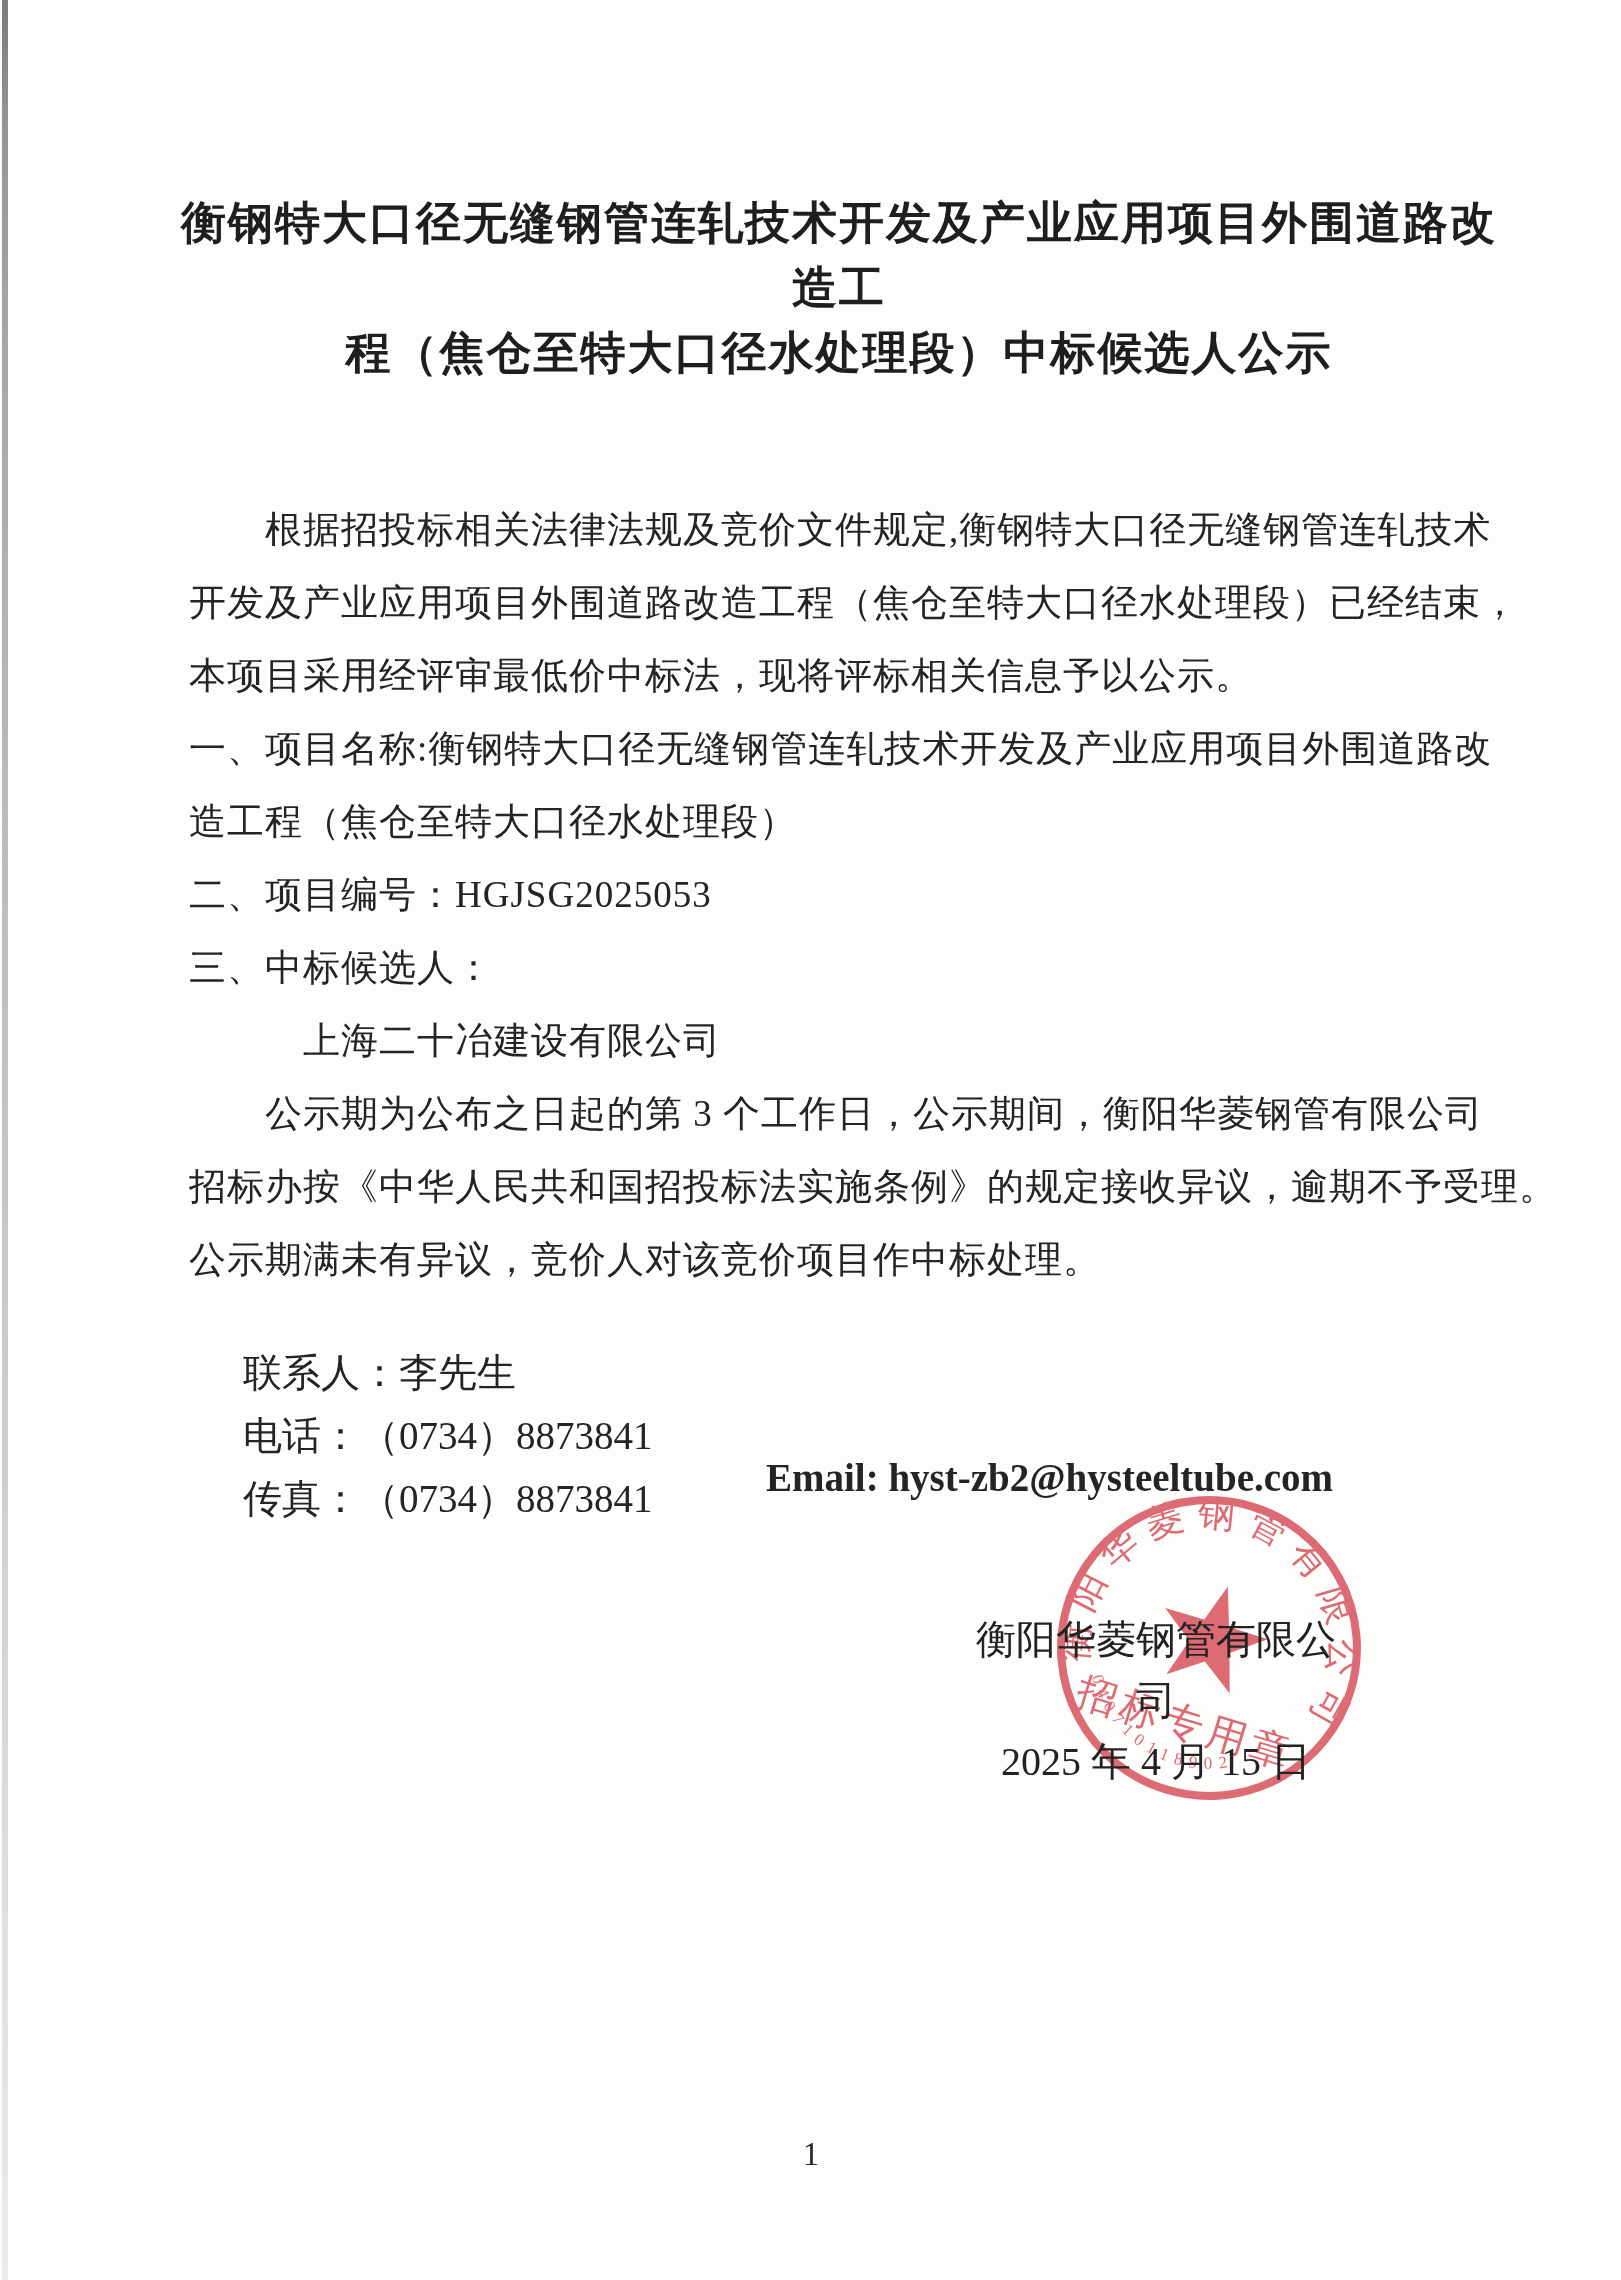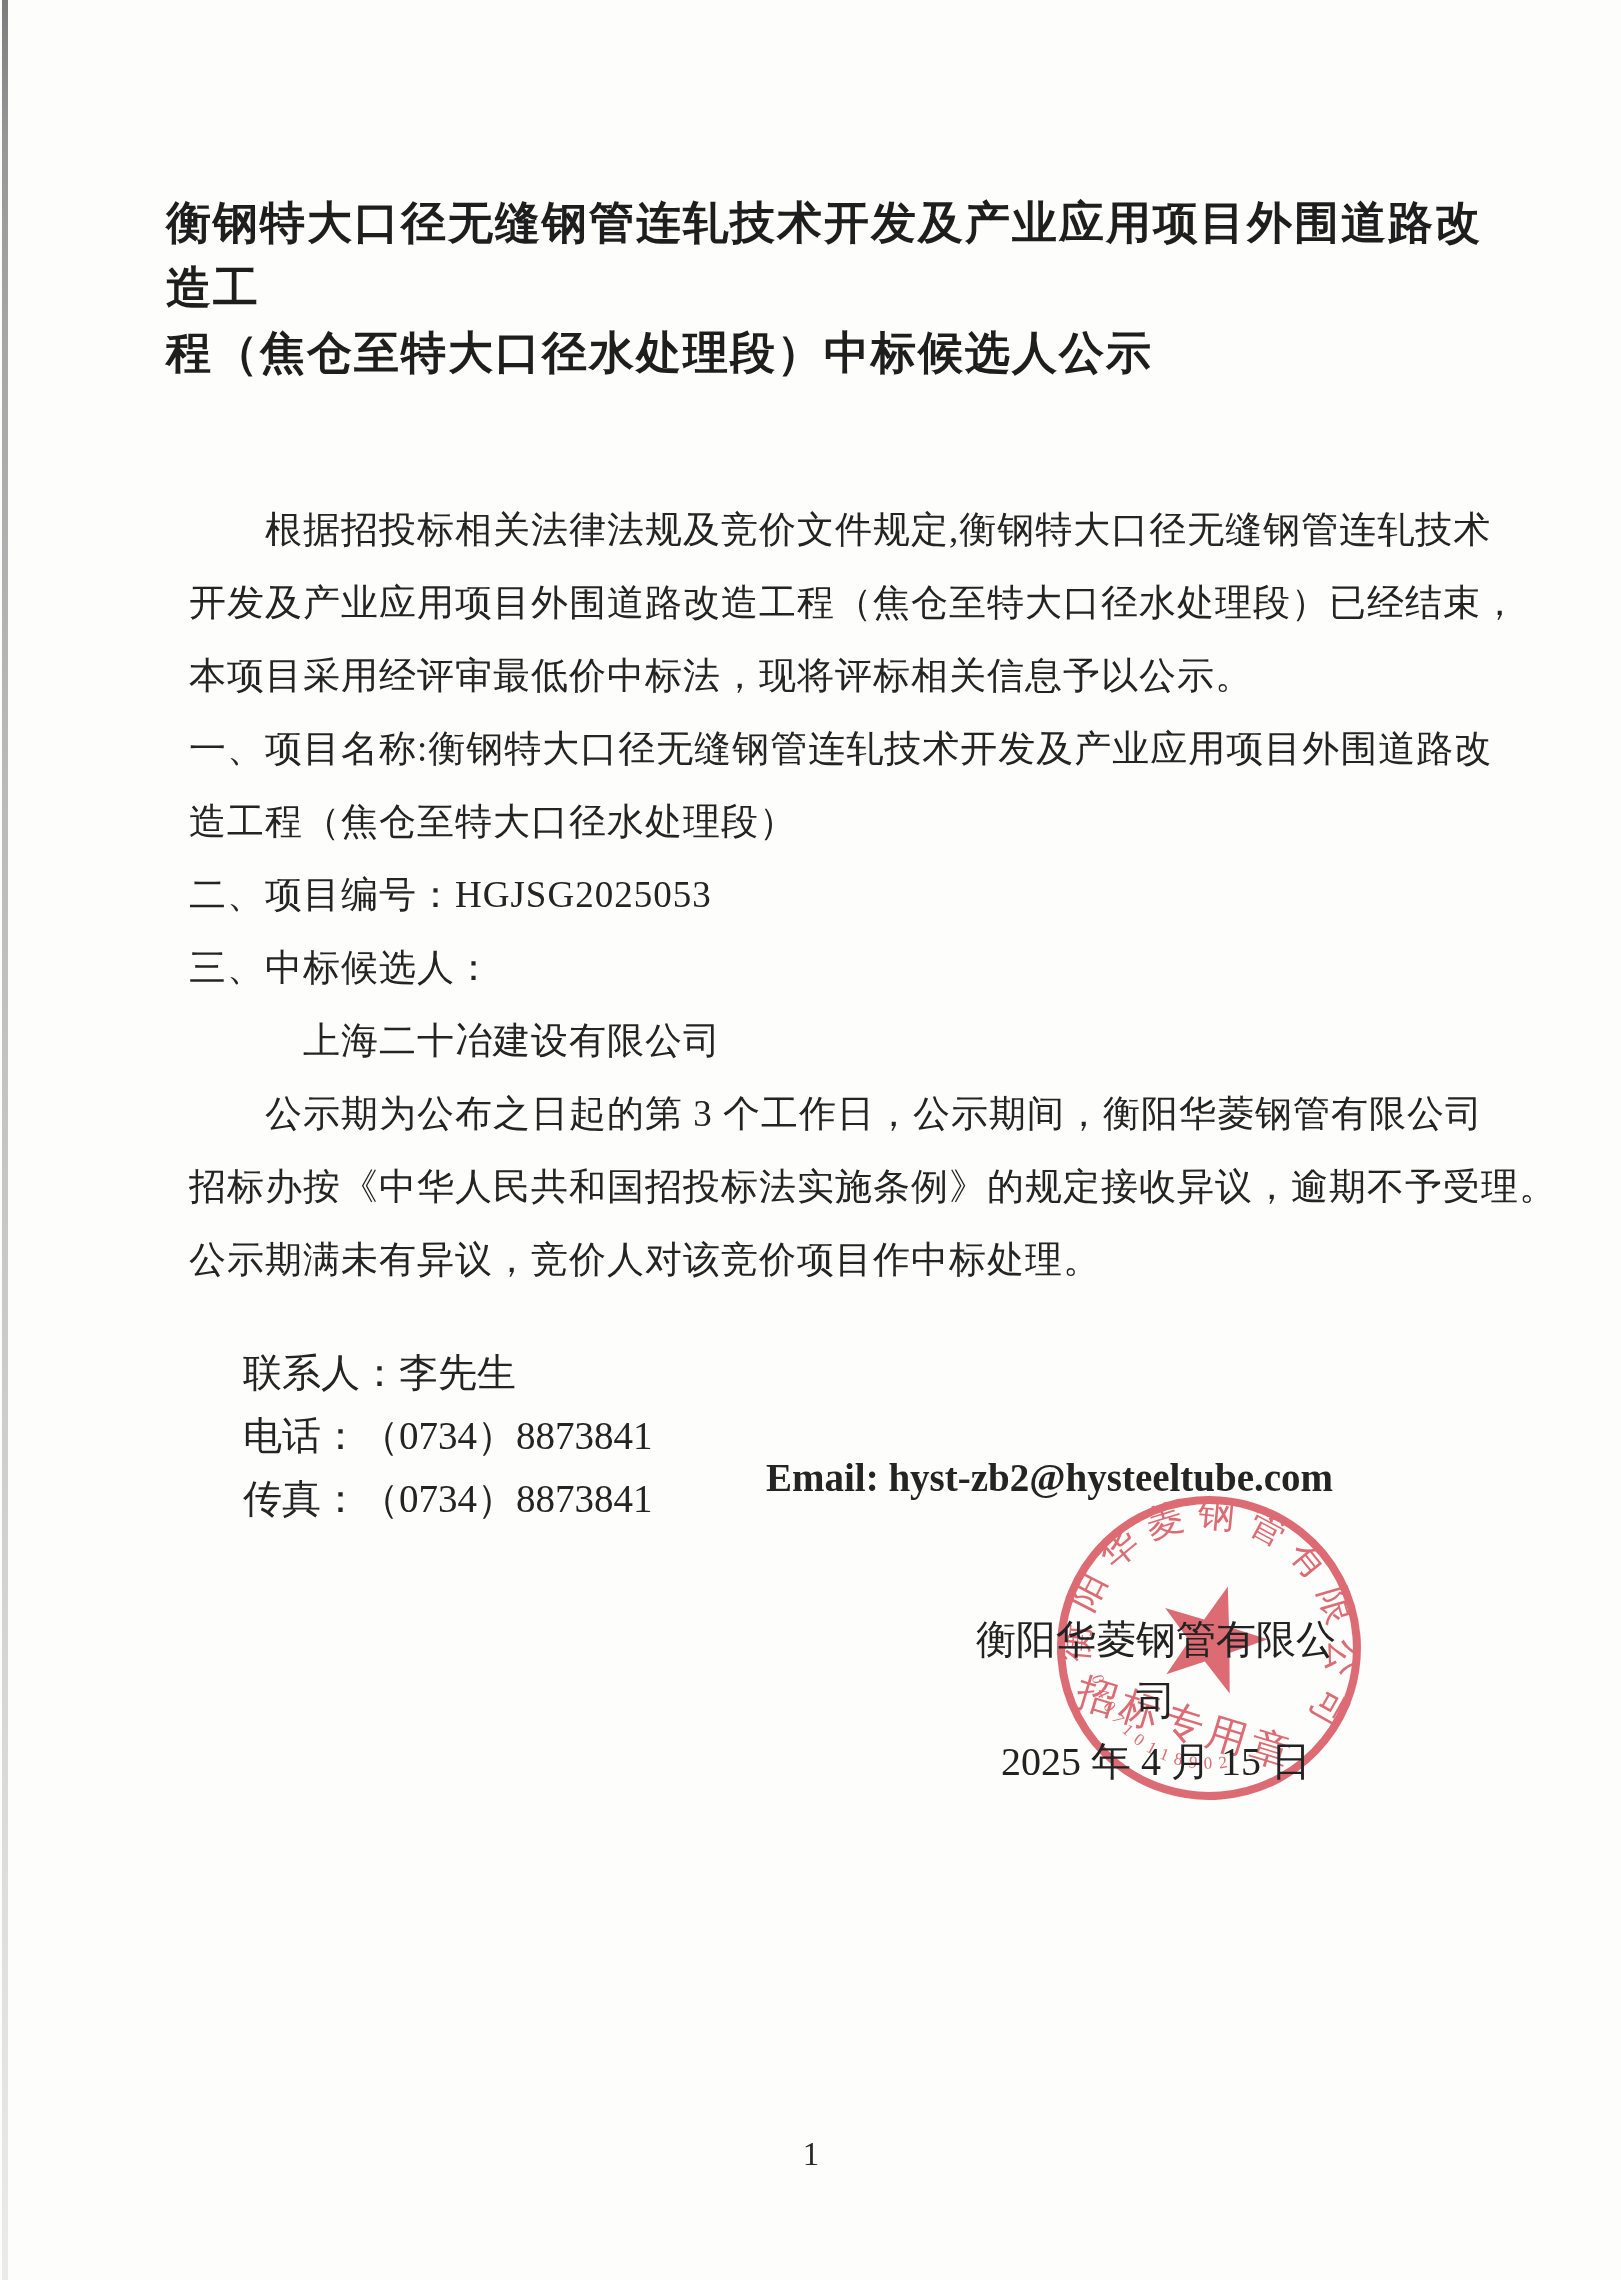--- a/index.html
+++ b/index.html
@@ -18,21 +18,21 @@
     left: 2px; top: 0;
     width: 5.9px; height: 100%;
     background: linear-gradient(180deg,
       #6e6e6e 0%, #8b8b8b 6%, #9d9d9d 15%,
       #b3b3b3 35%, #c6c6c6 60%, #dcdcdc 85%, #e9e9e9 100%);
     opacity: 0.9;
   }
   .title-block {
     position: absolute;
     top: 191px; left: 166px; width: 1346px;
-    text-align: left;
+    text-align: center;
     font-size: 45px;
     font-weight: bold;
     line-height: 65px;
     letter-spacing: 2px;
     color: #1e1e1e;
   }
   .title-line { display: block; }
   .doc-body {
     position: absolute;
     top: 493px; left: 181px; width: 1385px;

